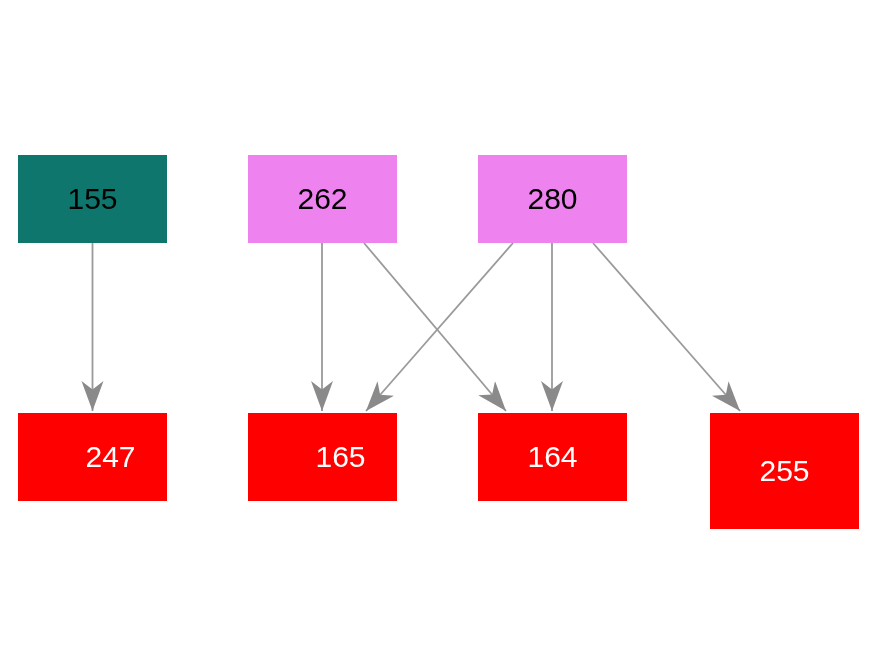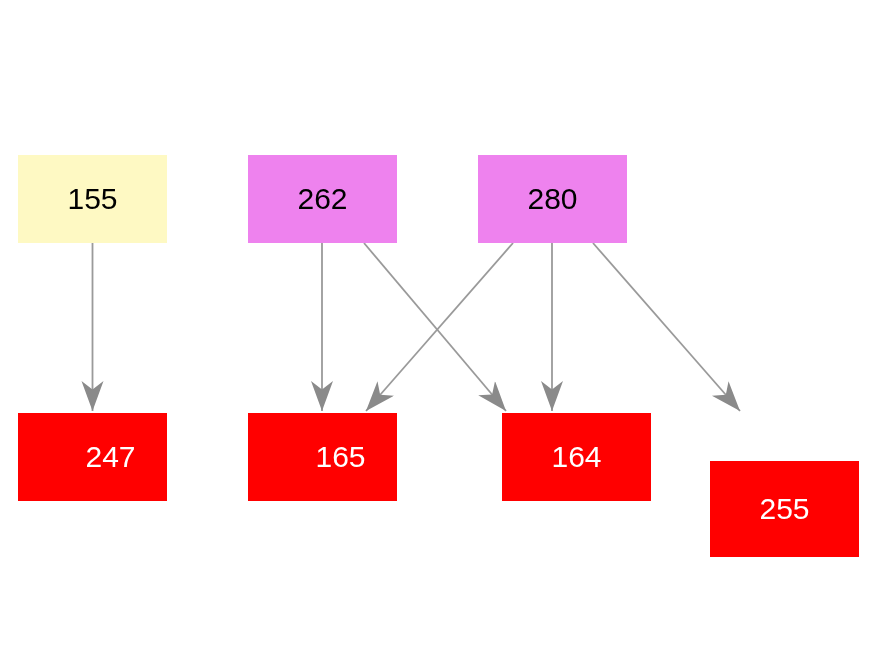--- a/index.html
+++ b/index.html
@@ -57,35 +57,35 @@
     <g id="edge-group">
         <line class="edge-line" x1="92.5" y1="243" x2="92.5" y2="411" stroke="#9a9a9a" marker-end="url(#arrowhead)"></line>
         <line class="edge-line" x1="322" y1="243" x2="322" y2="411" stroke="#9a9a9a" marker-end="url(#arrowhead)"></line>
         <line class="edge-line" x1="364" y1="243" x2="506" y2="411" stroke="#9a9a9a" marker-end="url(#arrowhead)"></line>
         <line class="edge-line" x1="513" y1="243" x2="366" y2="411" stroke="#9a9a9a" marker-end="url(#arrowhead)"></line>
         <line class="edge-line" x1="552" y1="243" x2="552" y2="411" stroke="#9a9a9a" marker-end="url(#arrowhead)"></line>
         <line class="edge-line" x1="593" y1="243" x2="740" y2="411" stroke="#9a9a9a" marker-end="url(#arrowhead)"></line>
       </g>
   </svg>
   <div class="node-layer" id="node-layer">
-      <div class="node" style="left: 18px; top: 155px; width: 149px; height: 88px; background: #fef9c3; color: rgb(0, 0, 0);">
+      <div class="node" style="left: 18px; top: 155px; width: 149px; height: 88px; background: #0f766e; color: rgb(0, 0, 0);">
         <span>155</span>
       </div>
       <div class="node" style="left: 248px; top: 155px; width: 149px; height: 88px; background: rgb(238, 130, 238); color: rgb(0, 0, 0);">
         <span>262</span>
       </div>
       <div class="node" style="left: 478px; top: 155px; width: 149px; height: 88px; background: rgb(238, 130, 238); color: rgb(0, 0, 0);">
         <span>280</span>
       </div>
       <div class="node" style="left: 18px; top: 413px; width: 149px; height: 88px; background: rgb(255, 0, 0); color: rgb(255, 255, 255); padding-left: 36px;">
         <span>247</span>
       </div>
       <div class="node" style="left: 248px; top: 413px; width: 149px; height: 88px; background: rgb(255, 0, 0); color: rgb(255, 255, 255); padding-left: 36px;">
         <span>165</span>
       </div>
-      <div class="node" style="left: 478px; top: 413px; width: 149px; height: 88px; background: rgb(255, 0, 0); color: rgb(255, 255, 255); margin-left: 24px;">
+      <div class="node" style="left: 478px; top: 413px; width: 149px; height: 88px; background: rgb(255, 0, 0); color: rgb(255, 255, 255);">
         <span>164</span>
       </div>
-      <div class="node" style="left: 710px; top: 413px; width: 149px; height: 96px; background: rgb(255, 0, 0); color: rgb(255, 255, 255); margin-top: 48px;">
+      <div class="node" style="left: 710px; top: 413px; width: 149px; height: 116px; background: rgb(255, 0, 0); color: rgb(255, 255, 255);">
         <span>255</span>
       </div>
     </div>
 </div>
 
 </body></html>

